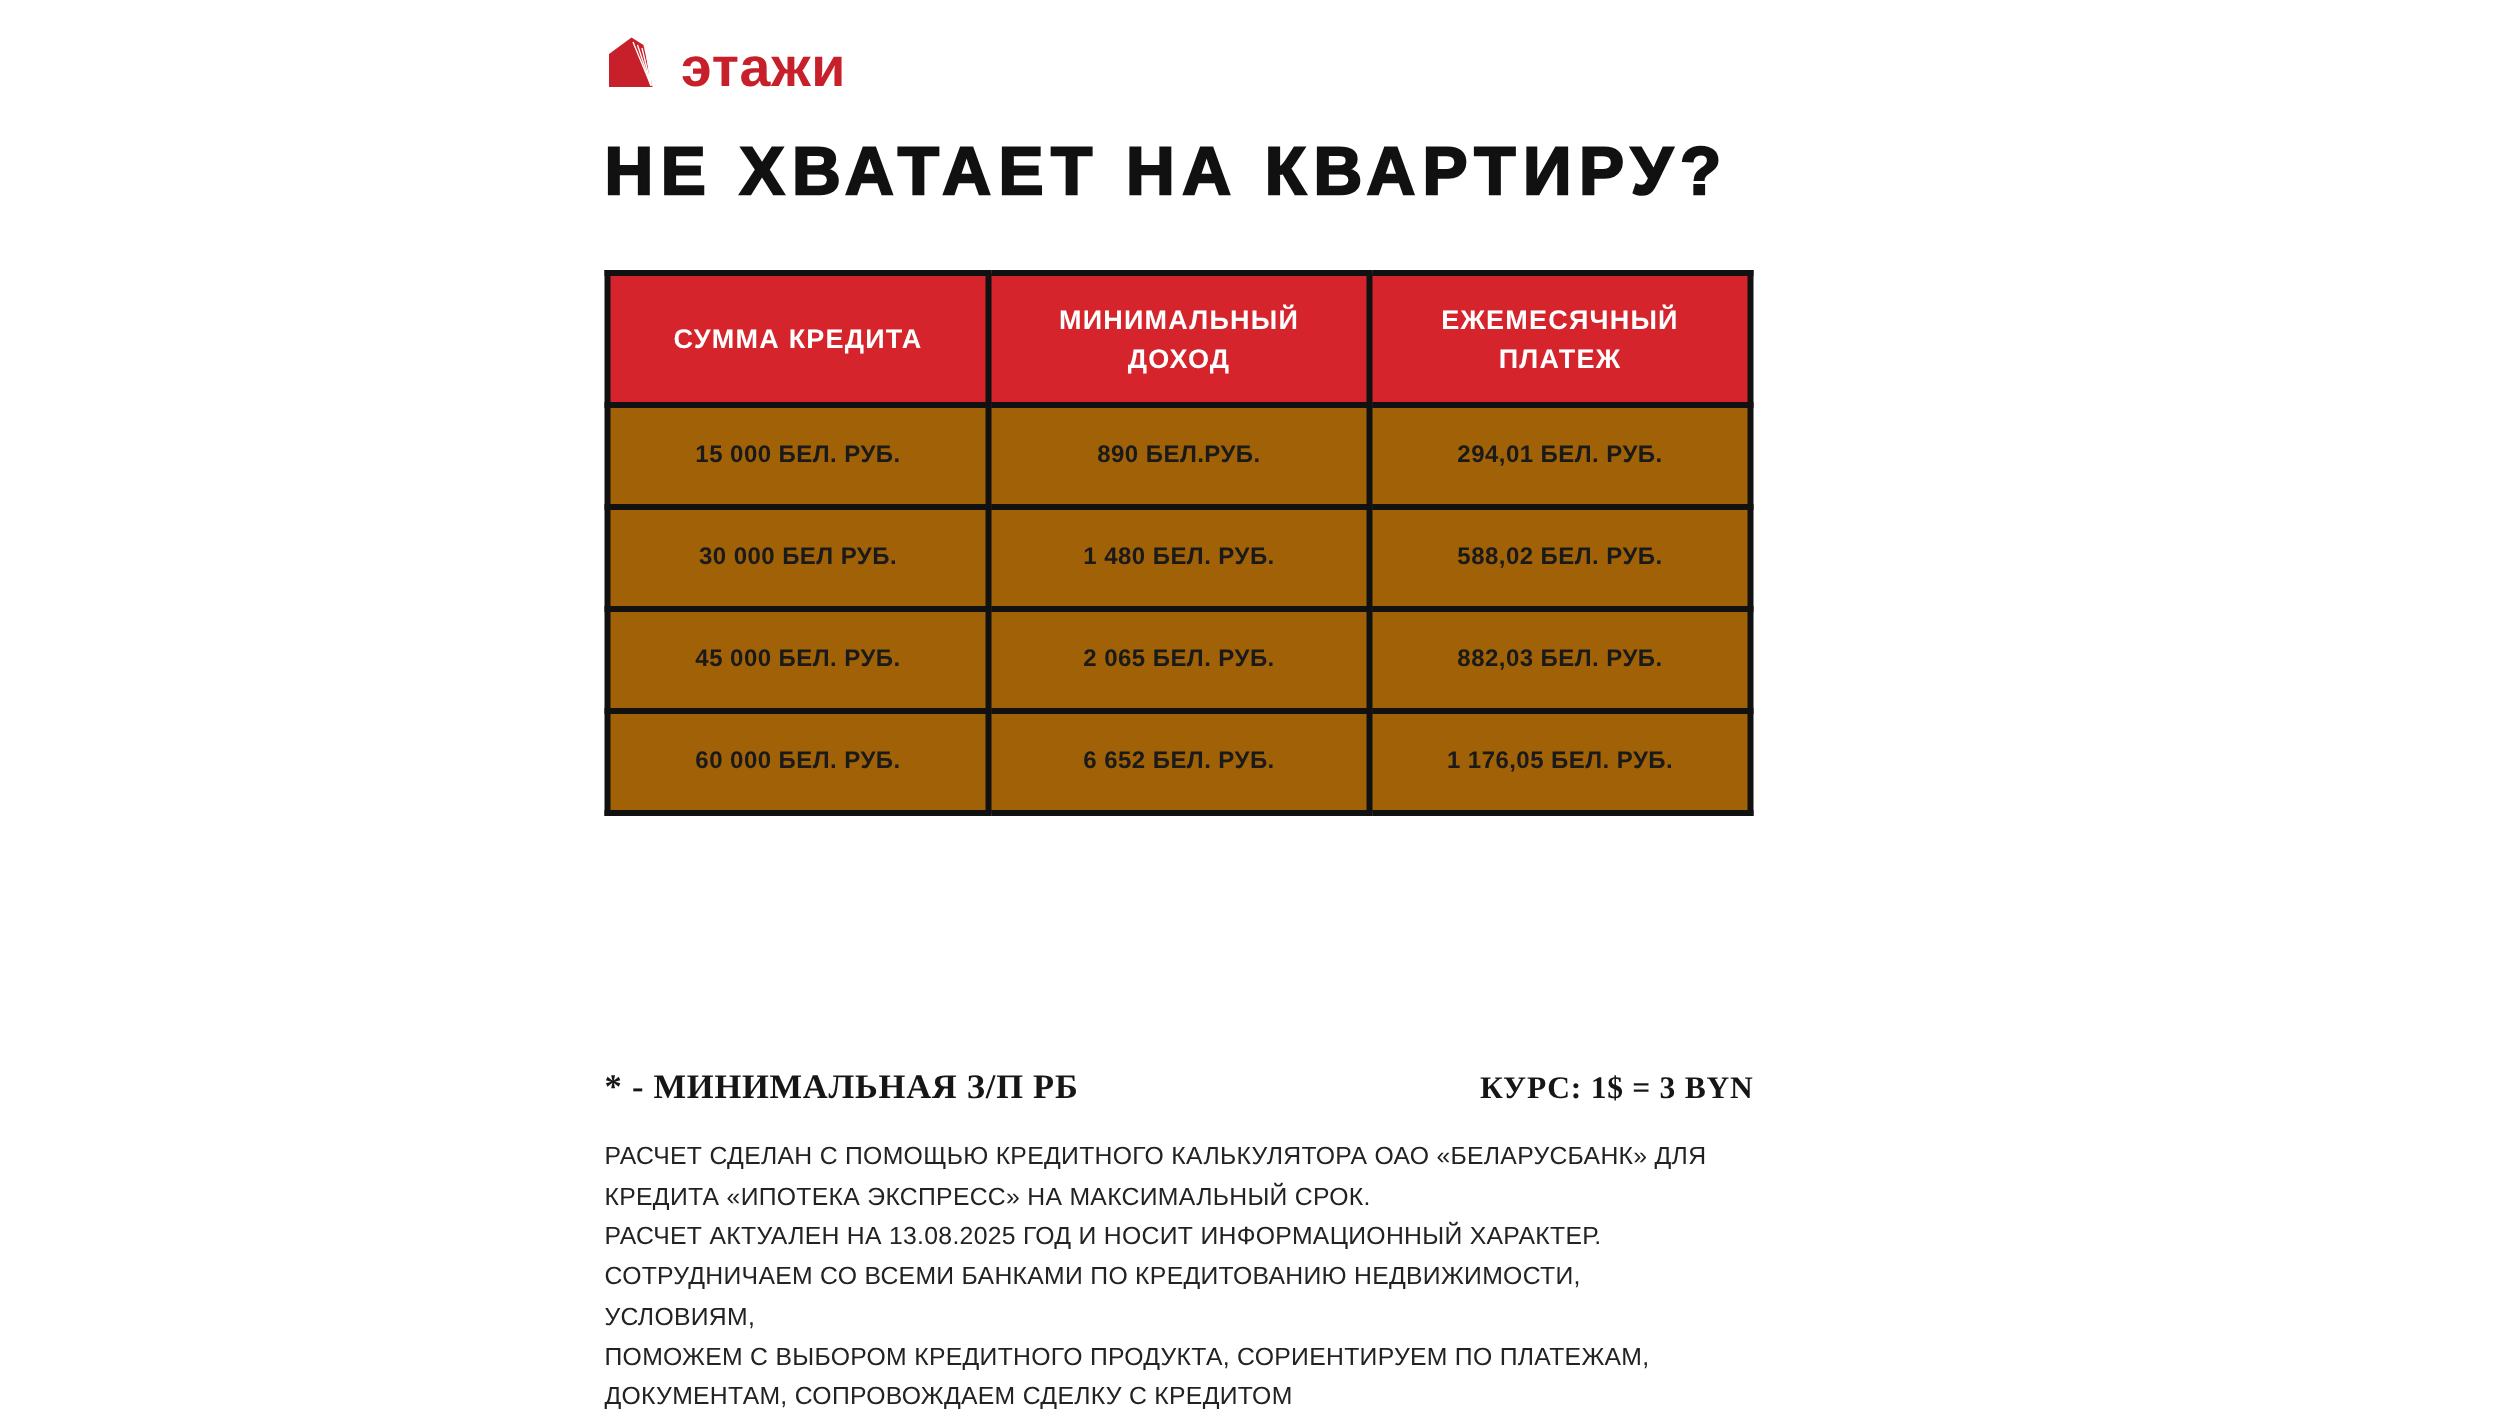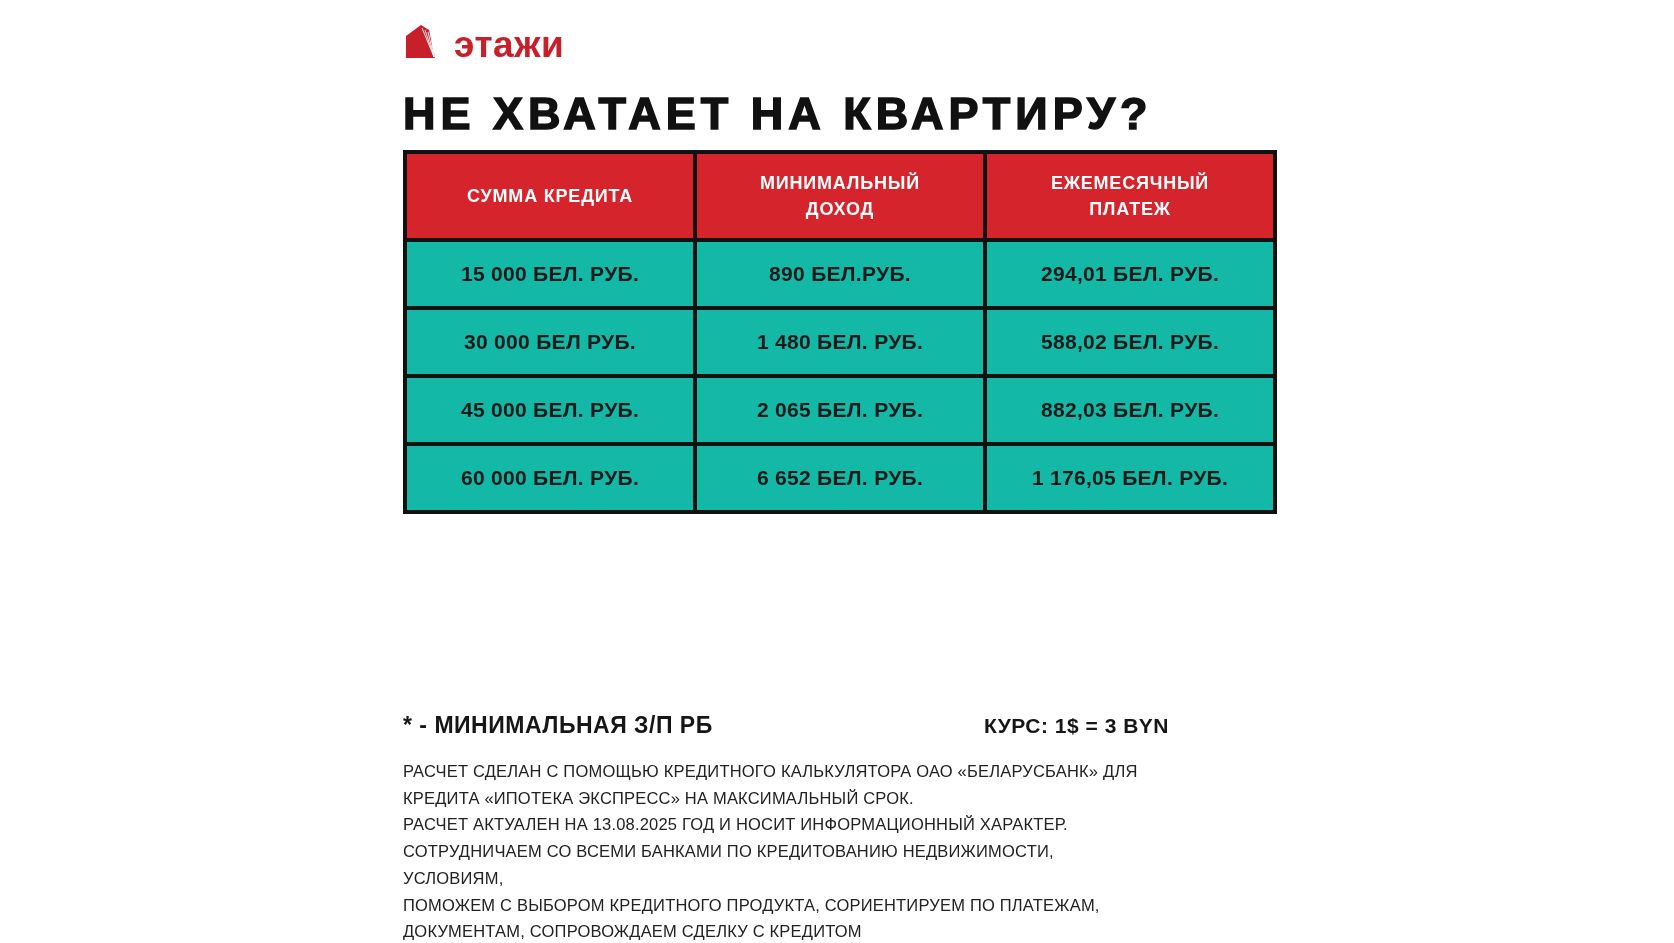--- a/index.html
+++ b/index.html
@@ -37,57 +37,58 @@
     font-size: 45px;
     font-weight: 900;
     letter-spacing: 5px;
     white-space: nowrap;
     color: #111111;
     -webkit-text-stroke: 1.5px #111111;
   }
   
   table.credit-table {
     position: absolute;
-    left: 0; top: 150px;
-    width: 874px;
+    left: 0; top: 180px;
+    width: 766px;
     border-collapse: collapse;
     table-layout: fixed;
   }
   table.credit-table th,
   table.credit-table td {
     border: 4px solid #111111;
     text-align: center;
     vertical-align: middle;
   }
   table.credit-table th {
     background: #D5242B;
     color: #ffffff;
     font-size: 18px;
     font-weight: bold;
     letter-spacing: 0.8px;
     height: 88px;
     line-height: 1.45;
     padding: 0 40px;
   }
   table.credit-table td {
-    background: #14b8a6;
+    background: #a16207;
     height: 68px;
-    font-size: 21px;
+    font-size: 16px;
     font-weight: bold;
     letter-spacing: 0.3px;
     color: #1a1a1a;
   }
   
   .notes {
     position: absolute;
     left: 0; top: 712px;
     width: 766px;
     display: flex;
     justify-content: space-between;
     align-items: baseline;
+    font-family: Liberation Serif, serif;
   }
   .note-asterisk {
     font-size: 23px;
     font-weight: bold;
     letter-spacing: 0.5px;
   }
   .note-rate {
     font-size: 21px;
     font-weight: bold;
     letter-spacing: 0.5px;

